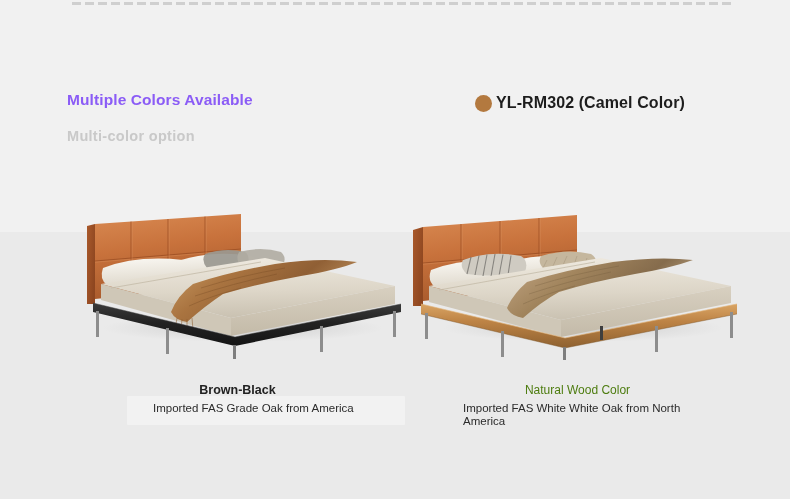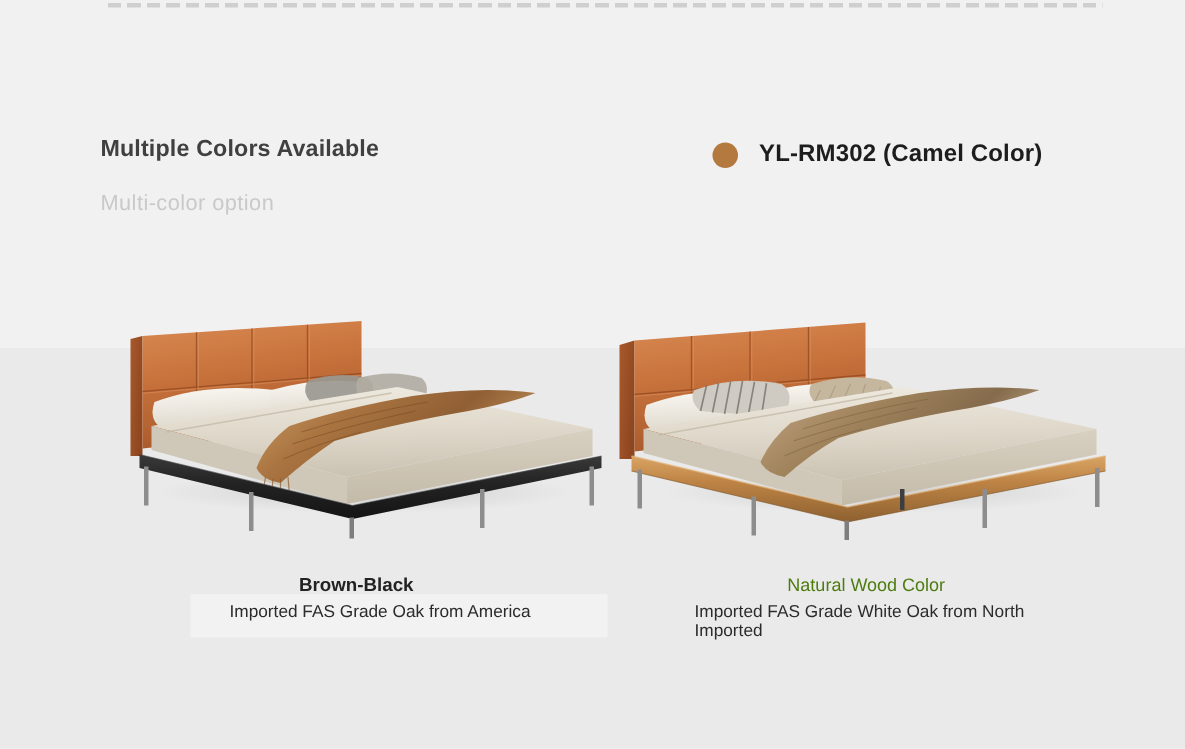--- a/index.html
+++ b/index.html
@@ -59,40 +59,40 @@
   }
   .head-left {
     position: absolute;
     left: 67px;
     top: 0;
     width: 330px;
   }
   .head-title {
     font-size: 15.5px;
     font-weight: bold;
-    color: #404040;
+    color: #8b5cf6;
     letter-spacing: 0.1px;
     line-height: 20px;
   }
   .head-sub {
     margin-top: 17px;
     font-size: 14.5px;
-    font-weight: normal;
+    font-weight: bold;
     color: #c9c9c9;
     letter-spacing: 0.3px;
     line-height: 18px;
   }
 
   .head-right {
     position: absolute;
     left: 475px;
     top: 4px;
     display: flex;
     align-items: center;
-    gap: 14px;
+    gap: 4px;
   }
   .swatch-dot {
     width: 17px;
     height: 17px;
     border-radius: 50%;
     background: #b3793f;
     flex: 0 0 auto;
   }
   .swatch-label {
     font-size: 16px;
@@ -406,18 +406,18 @@
           <rect x="96" y="131" width="3" height="26" fill="#8d8d8d"></rect>
           <rect x="158" y="147" width="3" height="13" fill="#7e7e7e"></rect>
           <rect x="195" y="126" width="3" height="14" fill="#3e3e3e"></rect>
           <rect x="250" y="126" width="3" height="26" fill="#8d8d8d"></rect>
           <rect x="325" y="112" width="3" height="26" fill="#8d8d8d"></rect>
         </svg>
       </div>
 
       <div class="caption">
         <div class="caption-title">Natural Wood Color</div>
-        <div class="caption-desc">Imported FAS Grade White Oak from North Imported</div>
+        <div class="caption-desc">Imported FAS White White Oak from North America</div>
       </div>
     </div>
 
   </div>
 </div>
 
 </body></html>

